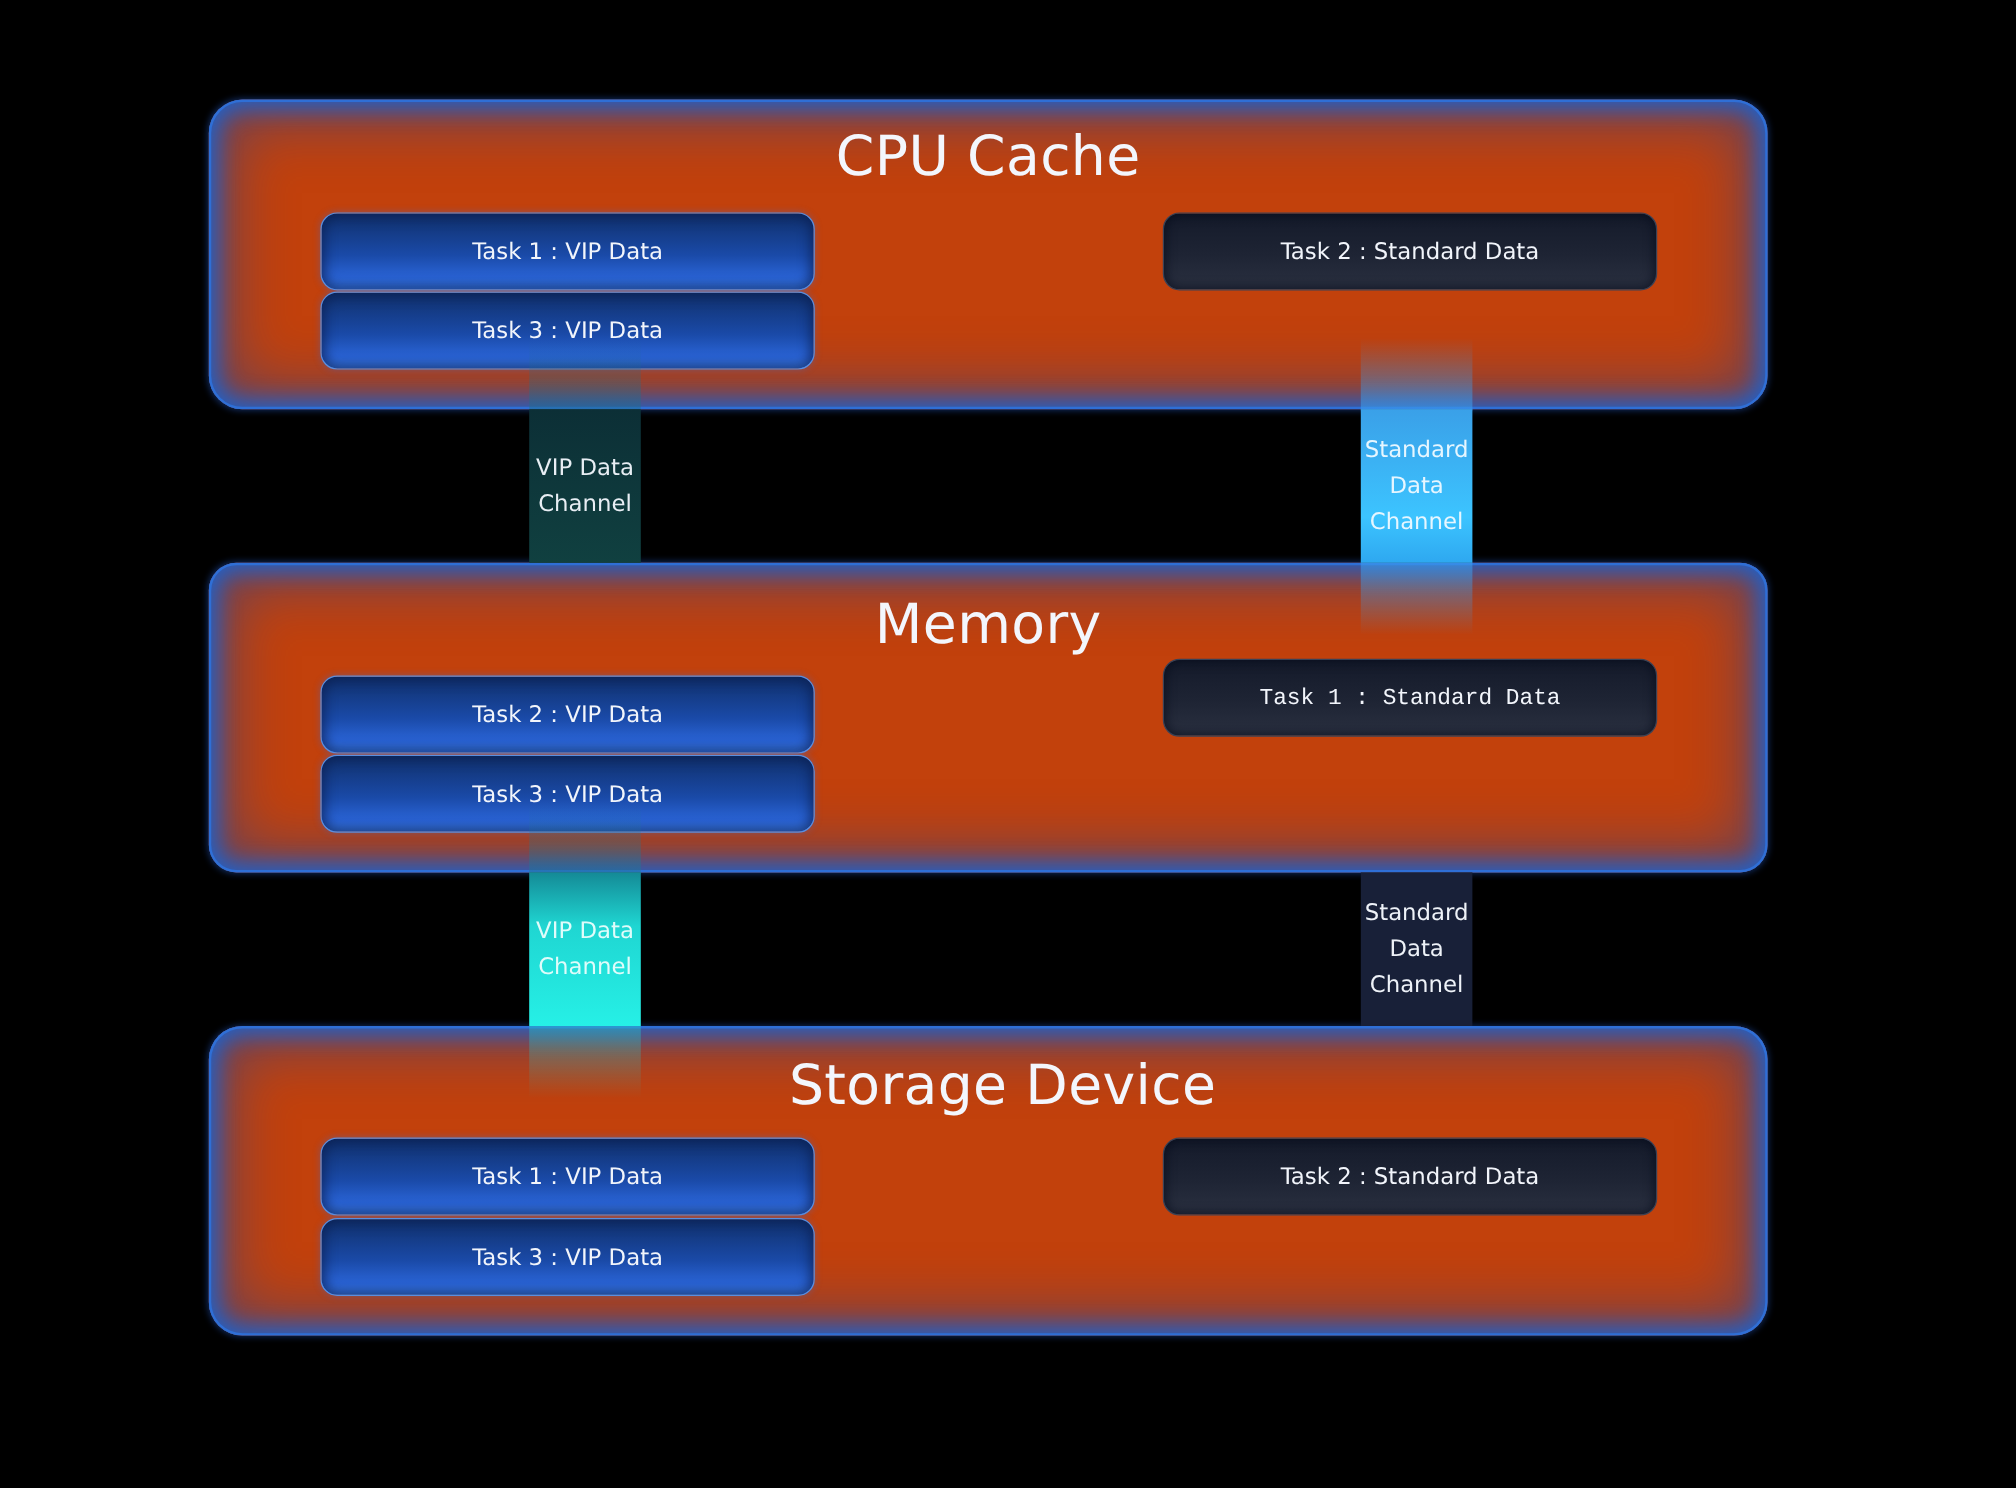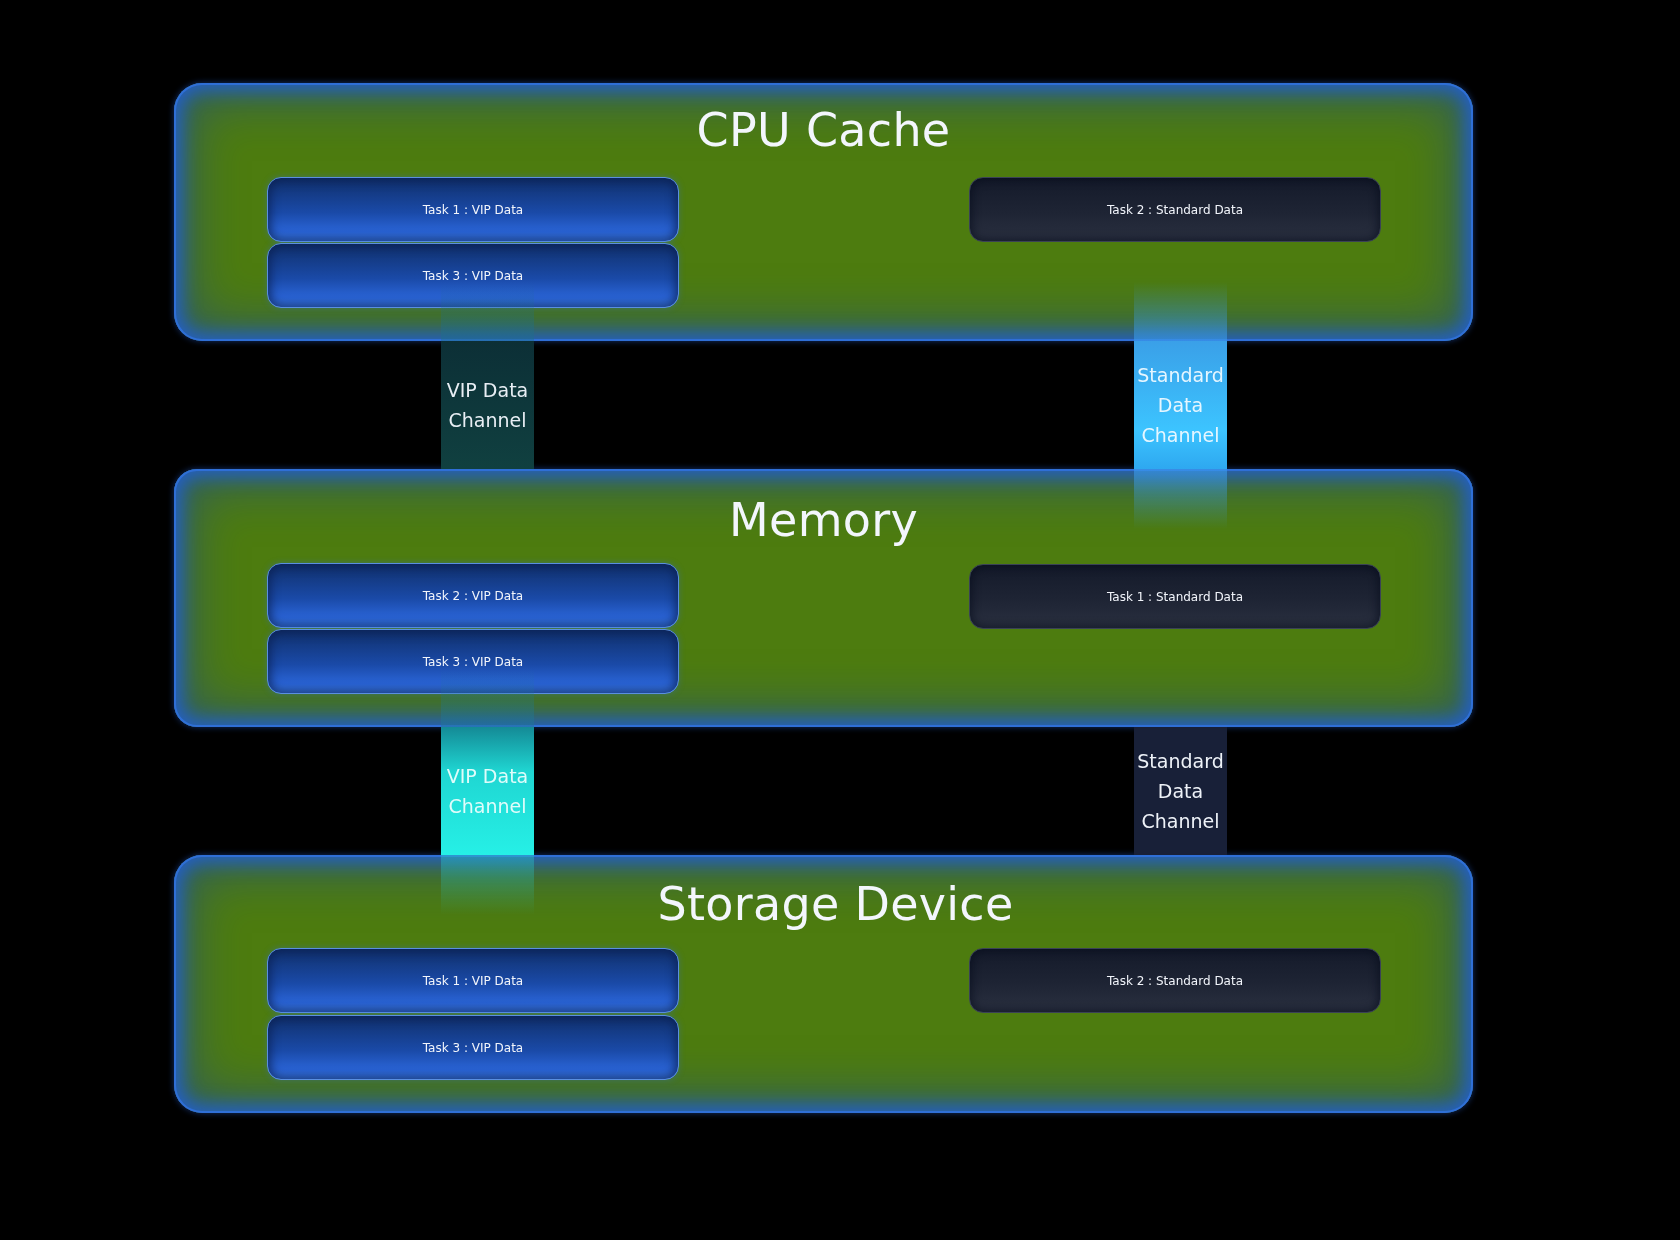--- a/index.html
+++ b/index.html
@@ -3,35 +3,35 @@
 <meta charset="utf-8">
 <style>
   html, body { margin:0; padding:0; }
   body {
     width:1680px; height:1240px; background:#000; position:relative; overflow:hidden;
     font-family:"DejaVu Sans", "Liberation Sans", sans-serif; color:#f2f5fb;
   }
   .tier {
     position:absolute; left:174px; width:1299px; height:258px;
     border-radius:28px;
-    background:#4d7c0f;
+    background:#c2410c;
     box-shadow:
       inset 0 0 0 2px #2f6fd6,
       inset 0 0 18px 8px #2460c4,
       inset 0 0 50px 18px rgba(24,70,160,0.55),
       0 0 6px rgba(40,100,220,0.5);
   }
   .tier-title {
     position:absolute; left:0; right:0; text-align:center;
     font-size:46px; font-weight:500; color:#f3f6fc; letter-spacing:0.3px;
   }
   .pill {
     position:absolute; height:65px; width:412px; border-radius:14px;
     display:flex; align-items:center; justify-content:center;
-    font-size:12px; color:#f2f5fb; box-sizing:border-box;
+    font-size:19px; color:#f2f5fb; box-sizing:border-box;
   }
   .pill.vip {
     left:93px;
     background:linear-gradient(180deg,#10306c 0%,#1a4aa8 55%,#2a64d6 85%,#3b7be6 100%);
     border:1.5px solid #5a8fe0;
     box-shadow: inset 0 0 10px 3px rgba(10,30,80,0.7), 0 0 6px rgba(50,110,230,0.35);
   }
   .pill.std {
     left:795px;
     background:linear-gradient(180deg,#141a2a 0%,#1e2434 55%,#2a3040 100%);
@@ -54,21 +54,21 @@
   <div class="tier-title" style="top:20px;">CPU Cache</div>
   <div class="pill vip" style="top:94px;">Task 1 : VIP Data</div>
   <div class="pill vip" style="top:160px;">Task 3 : VIP Data</div>
   <div class="pill std" style="top:94px;">Task 2 : Standard Data</div>
 </div>
 
 <div class="tier" style="top:469px;border-radius:23px;">
   <div class="tier-title" style="top:24px;">Memory</div>
   <div class="pill vip" style="top:94px;">Task 2 : VIP Data</div>
   <div class="pill vip" style="top:160px;">Task 3 : VIP Data</div>
-  <div class="pill std" style="top:95px;">Task 1 : Standard Data</div>
+  <div class="pill std" style="top:80px;font-family:Liberation Mono, monospace;">Task 1 : Standard Data</div>
 </div>
 
 <div class="tier" style="top:855px;">
   <div class="tier-title" style="top:22px;margin-left:24px;">Storage Device</div>
   <div class="pill vip" style="top:93px;">Task 1 : VIP Data</div>
   <div class="pill vip" style="top:160px;">Task 3 : VIP Data</div>
   <div class="pill std" style="top:93px;">Task 2 : Standard Data</div>
 </div>
 
 <div class="glow" style="left:441px; top:282px; background:linear-gradient(180deg,rgba(30,110,140,0) 0%,rgba(30,110,140,0.5) 100%);"></div>

